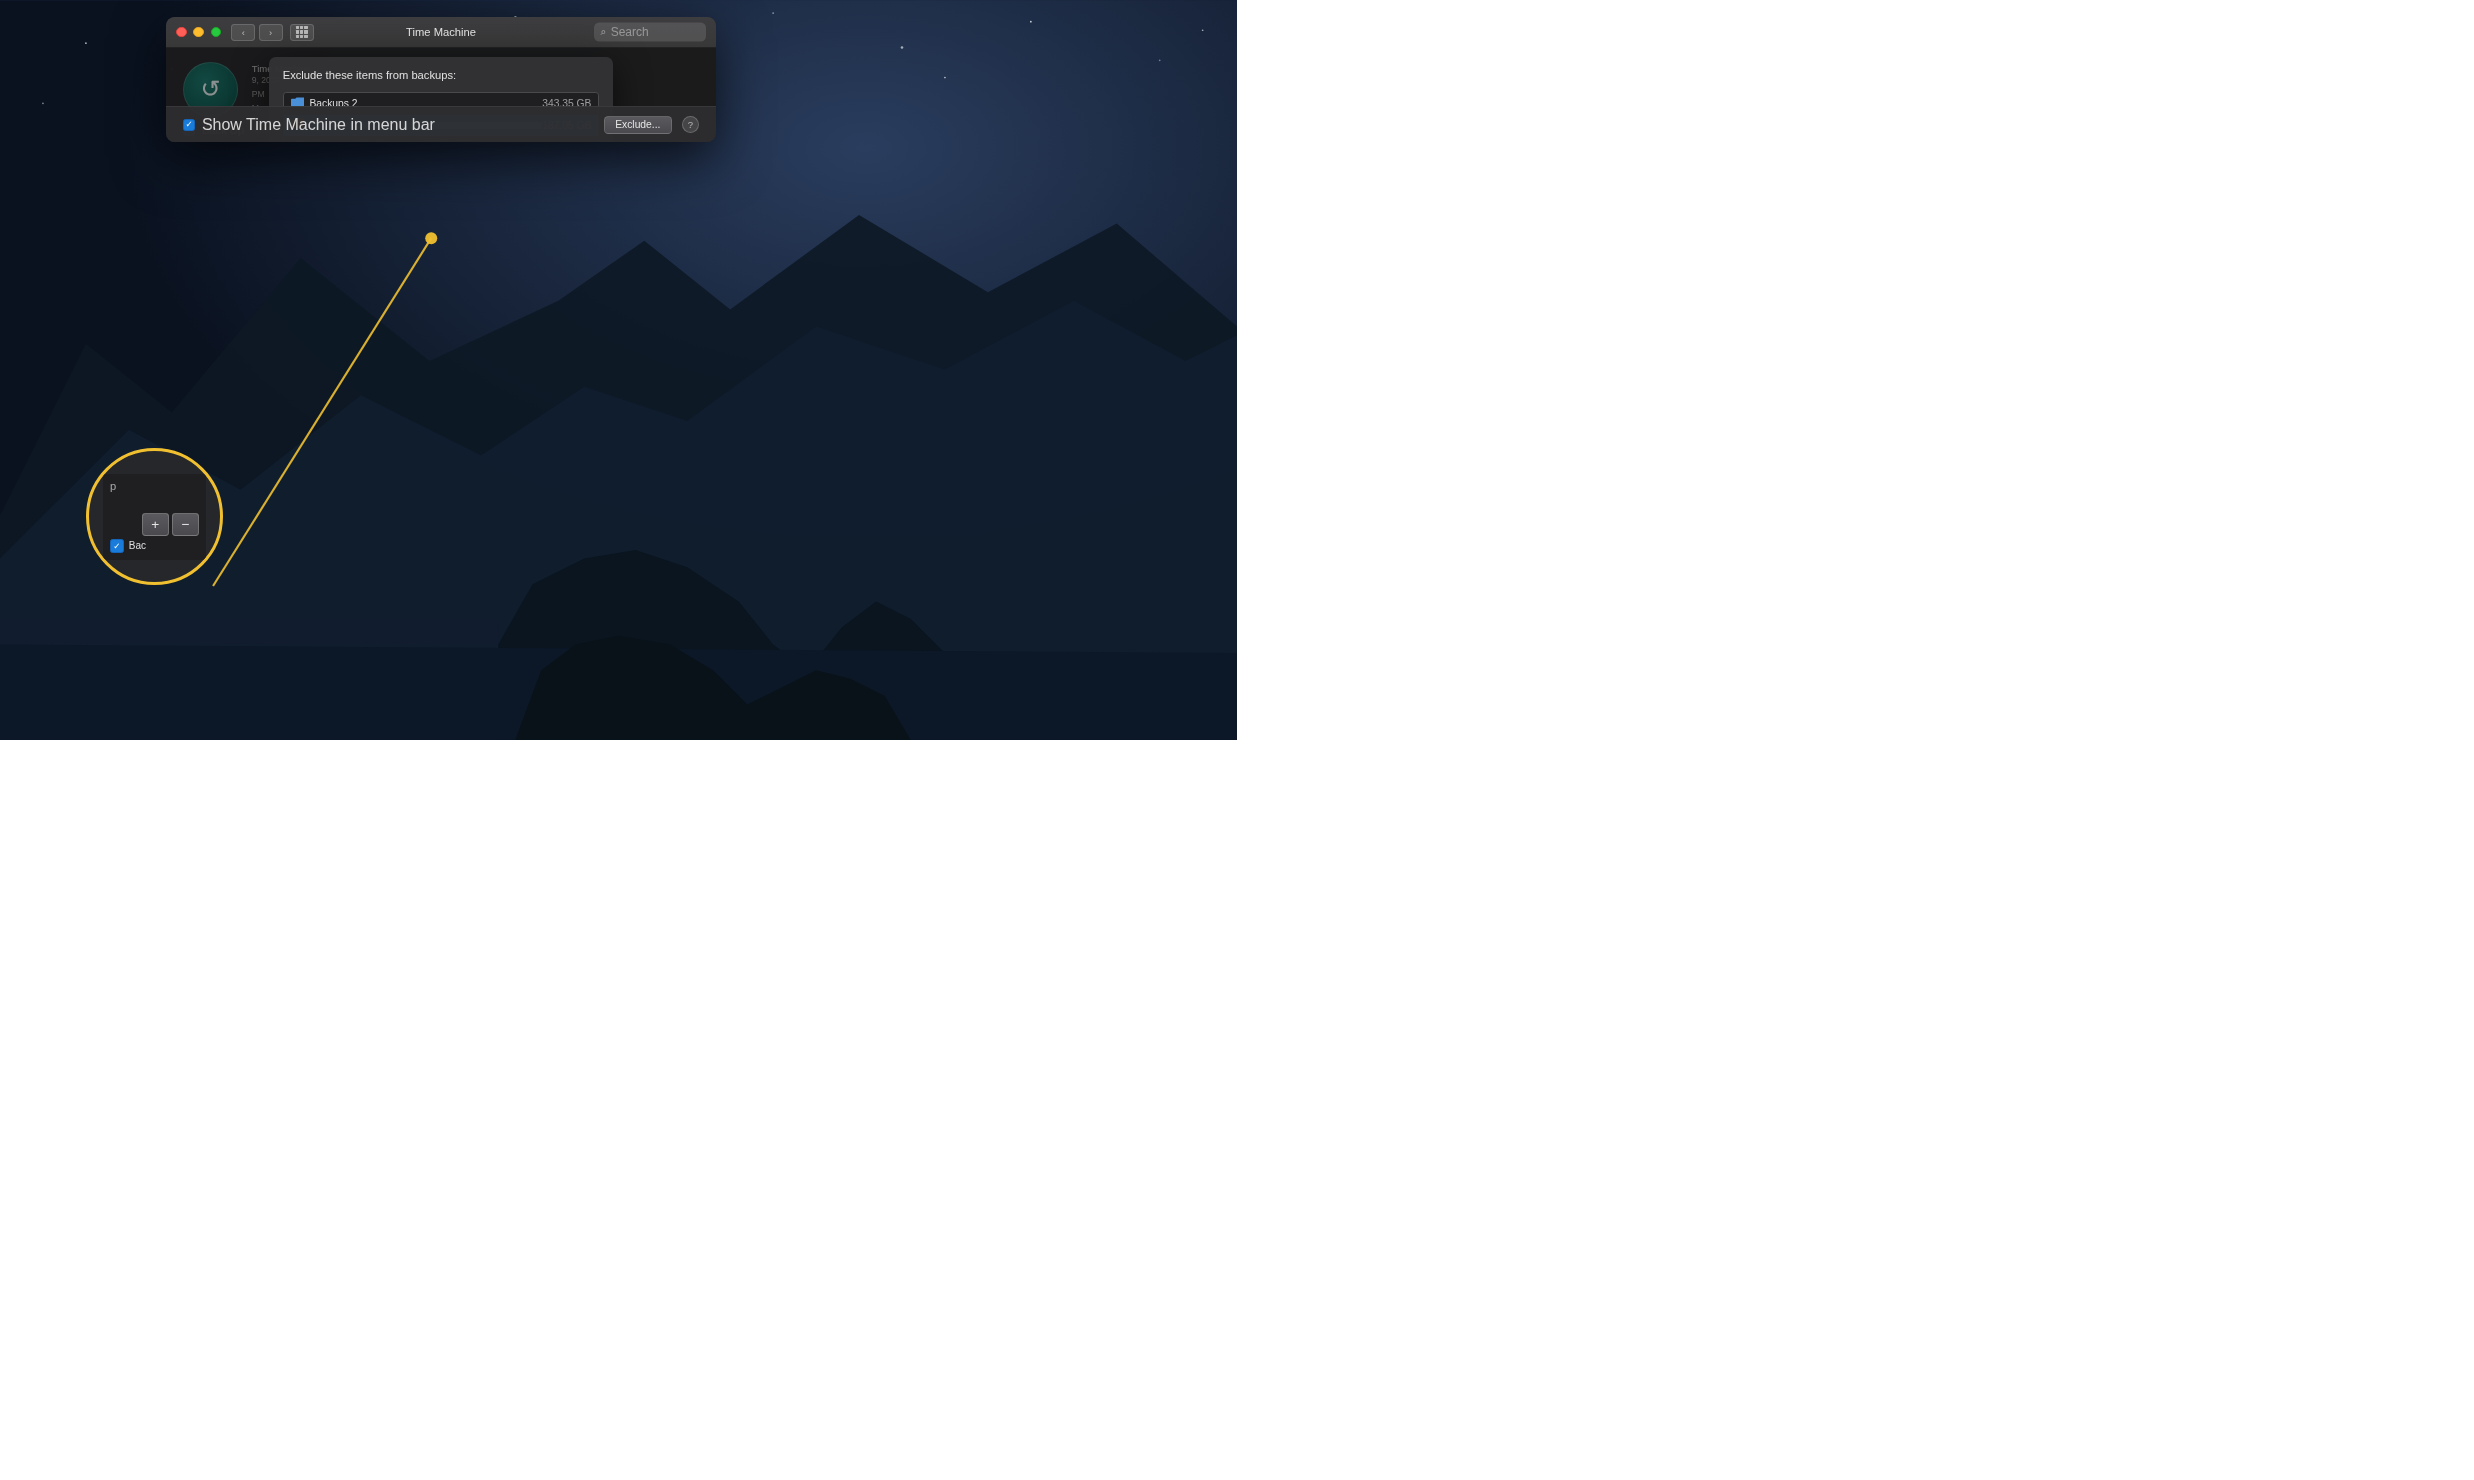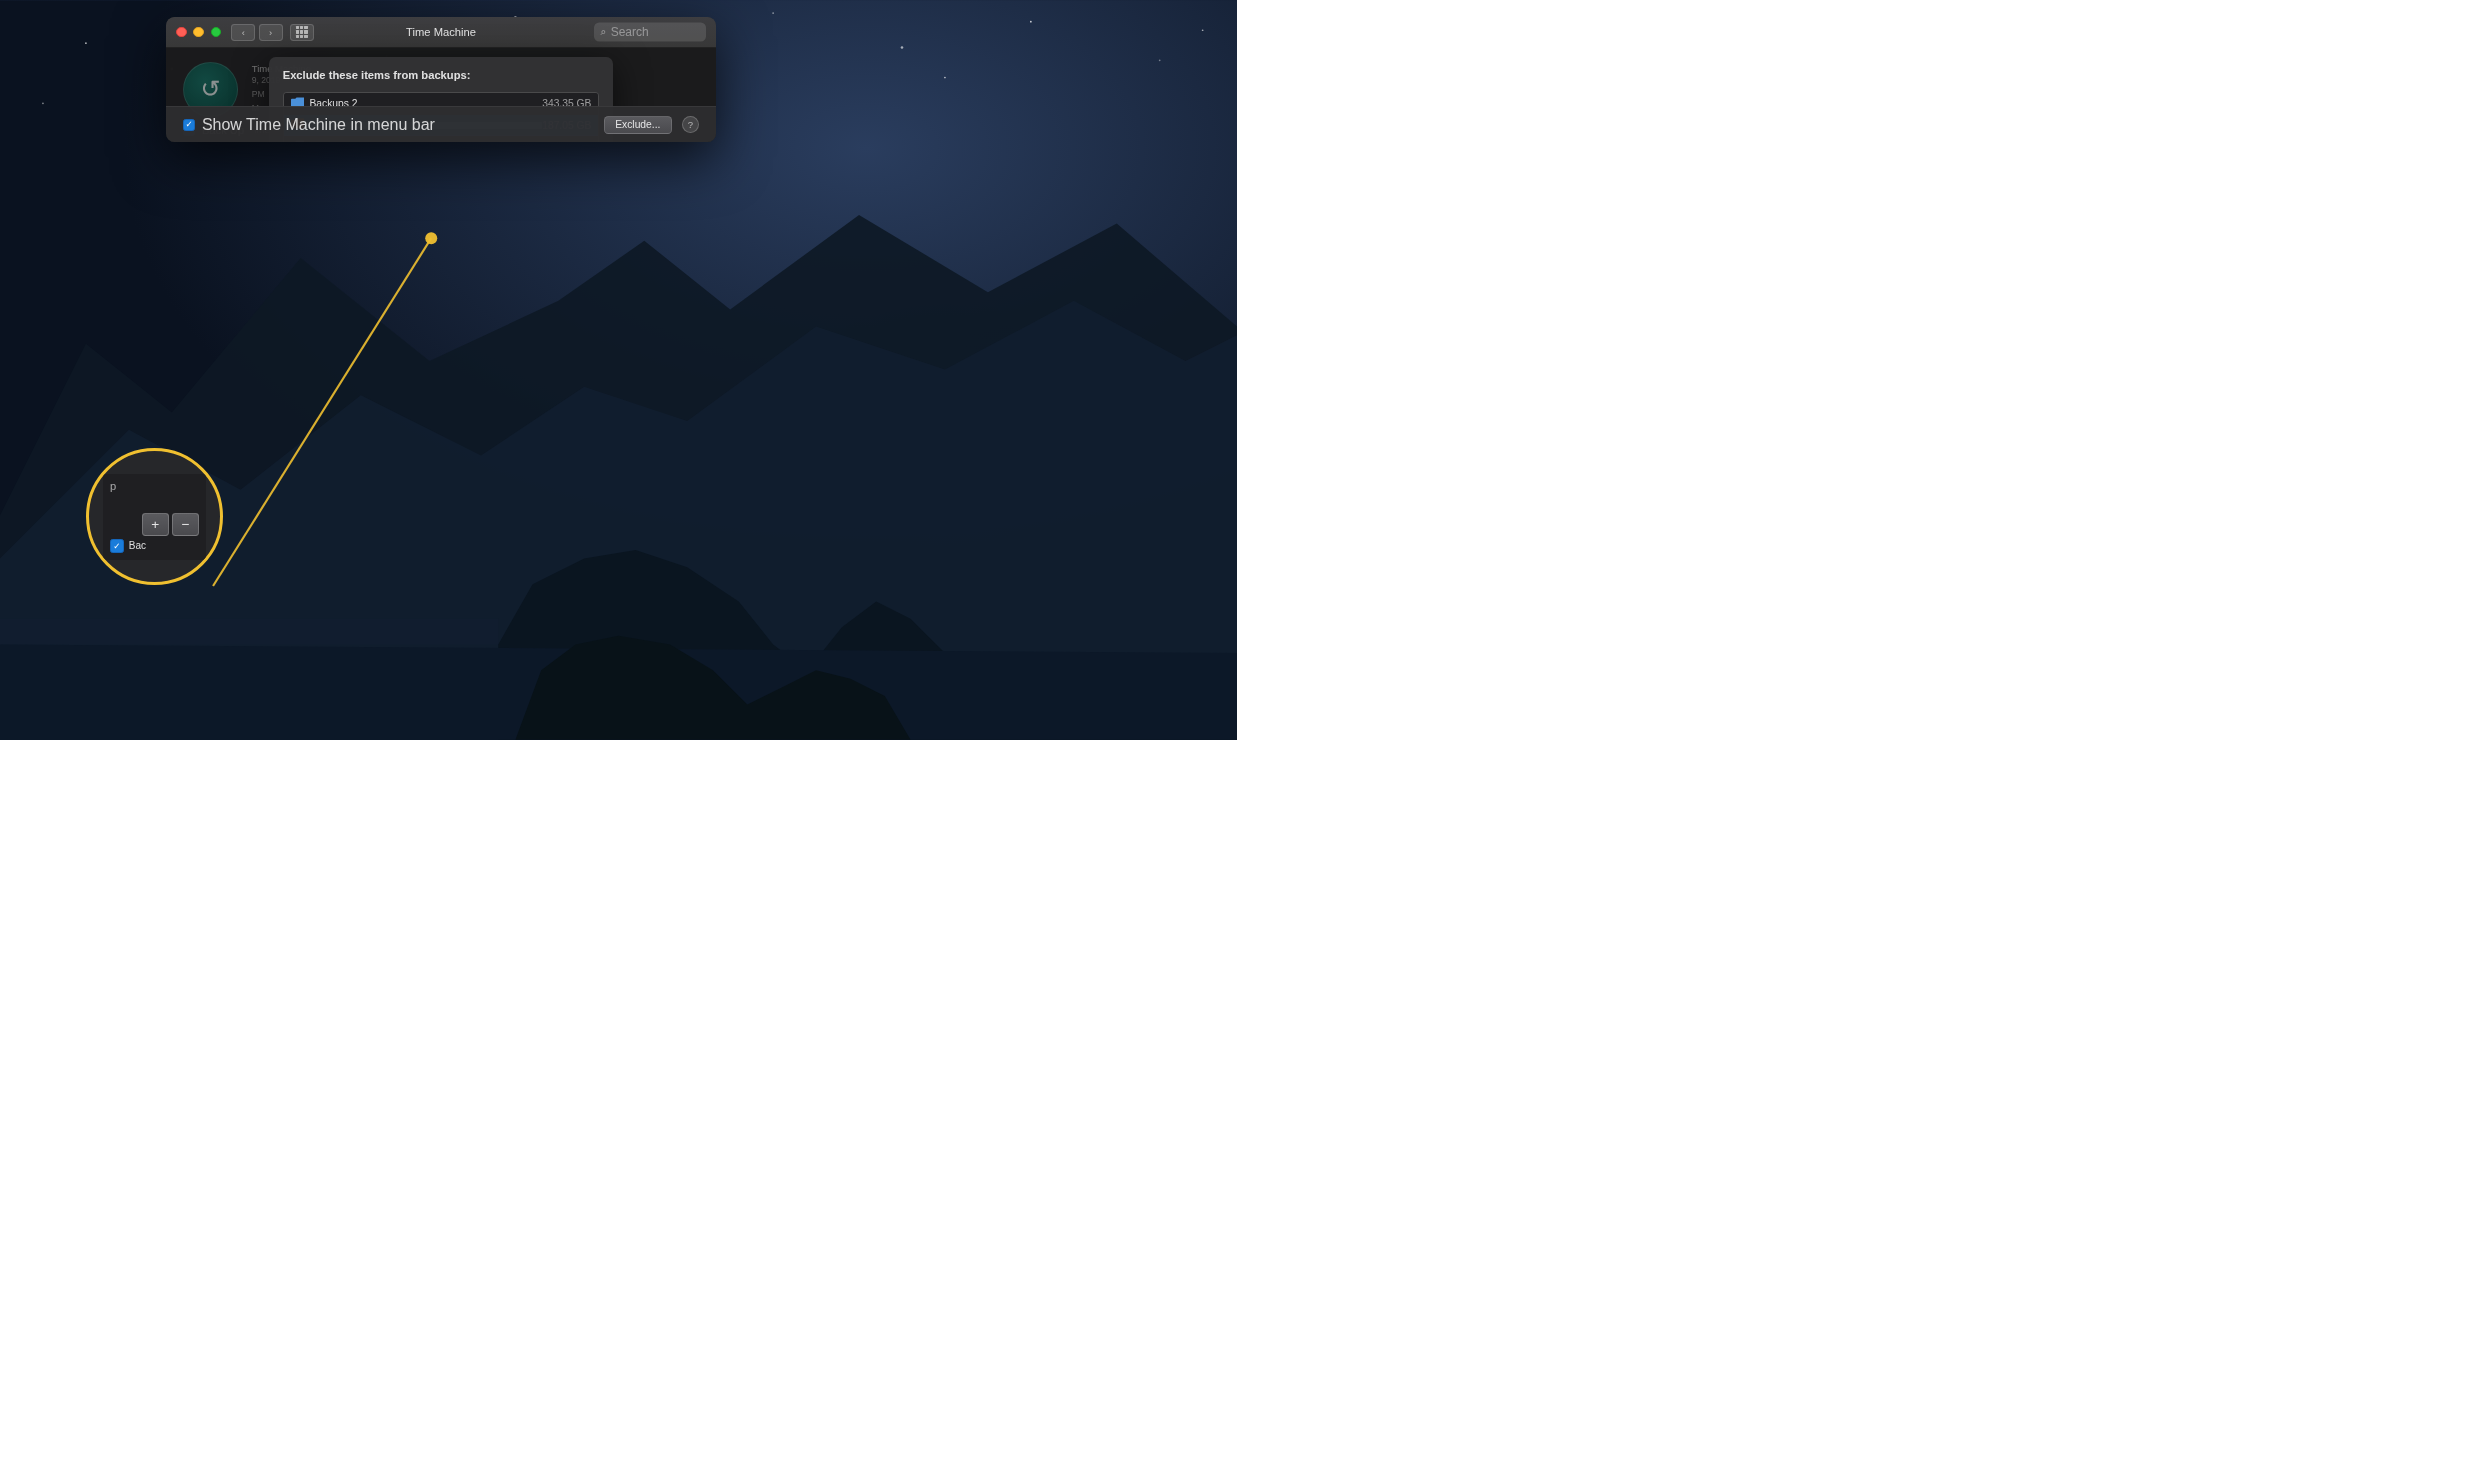--- a/index.html
+++ b/index.html
@@ -251,21 +251,21 @@
       overflow: hidden;
     }
 
     .sheet-header {
       padding: 12px 13.7px 6.9px;
     }
 
     .sheet-title {
       color: rgba(255,255,255,0.85);
       font-size: 11.2px;
-      font-weight: 700;
+      font-weight: 400;
       margin-bottom: 5px;
     }
 
     
     .exclude-list {
       border: 0.9px solid rgba(255,255,255,0.12);
       border-radius: 3.4px;
       overflow: hidden;
       margin: 0 13.7px;
     }

